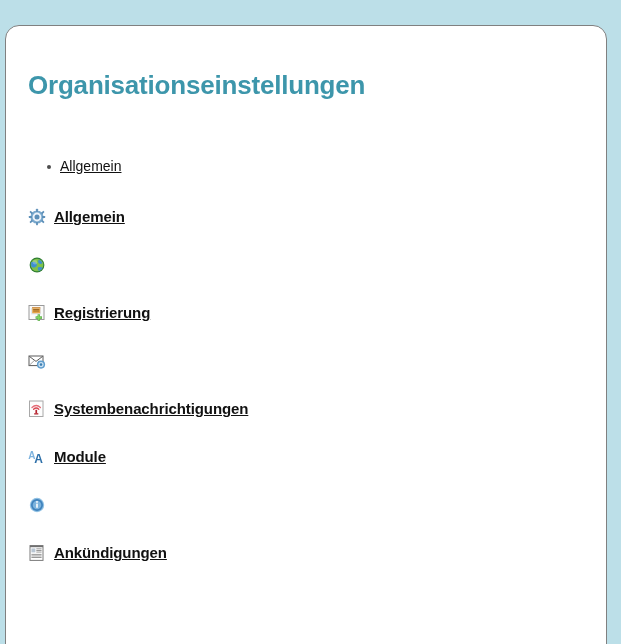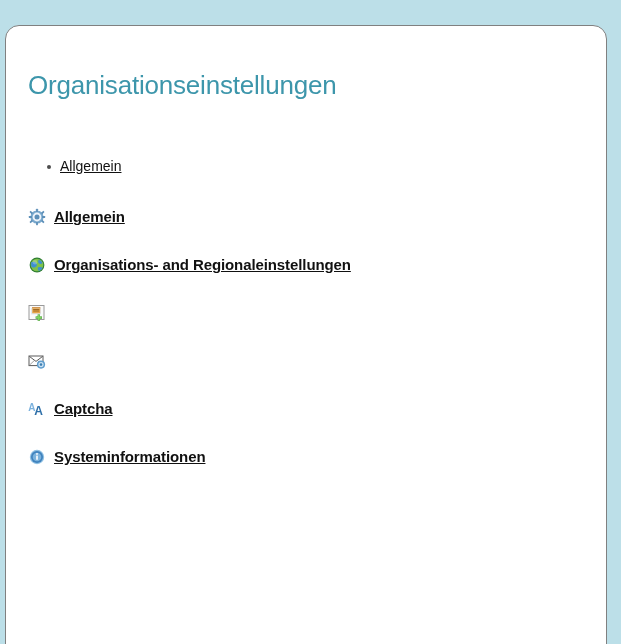--- a/index.html
+++ b/index.html
@@ -28,21 +28,21 @@
     overflow: hidden;
   }
 
   #panel-inner {
     padding: 30px 22px 10px 22px;
   }
 
   #page-title {
     color: #3d96ab;
     font-size: 26px;
-    font-weight: normal;
+    font-weight: bold;
     letter-spacing: -0.2px;
     margin: 15px 0 0 0;
     line-height: 1.15;
   }
 
   
   #toc-list {
     list-style: none;
     margin: 56px 0 0 0;
     padding: 0 0 0 32px;
@@ -142,76 +142,103 @@
         <span class="section-icon">
           <svg viewBox="0 0 18 18" width="18" height="18" xmlns="http://www.w3.org/2000/svg">
             <circle cx="9" cy="9" r="7.4" fill="#2f7d33"></circle>
             <circle cx="9" cy="9" r="6.3" fill="#7fc24a"></circle>
             <path d="M3 6.5 Q6 5 8 7 Q10 9.5 7.5 11 Q5 12.2 3.3 10.6 Z" fill="#3e8fd0"></path>
             <path d="M10.5 3.6 Q13.5 4.2 14.6 7 Q13 8.6 11 7.6 Q9.6 5.6 10.5 3.6 Z" fill="#3e8fd0"></path>
             <path d="M10 11.2 Q13 10.4 14.7 11.8 Q13.6 14.3 10.8 15 Q9.2 13.2 10 11.2 Z" fill="#3e8fd0"></path>
             <circle cx="7" cy="6.3" r="2.3" fill="#ffffff" opacity="0.25"></circle>
           </svg>
         </span>
-        <span class="section-label">Organisations- and Regionaleinstellungen</span>
       </li>
 
       <li class="section-row">
         <span class="section-icon">
           <svg viewBox="0 0 18 18" width="18" height="18" xmlns="http://www.w3.org/2000/svg">
             <rect x="1" y="1.5" width="15" height="14" fill="#fbfbfb" stroke="#9a9a9a" stroke-width="1"></rect>
             <rect x="3" y="4" width="10" height="6.4" fill="#dfe7ef"></rect>
             <path d="M4 3.2h8.4v1.1H4z" fill="#c77f2a"></path>
             <rect x="4.2" y="4.3" width="8" height="5" fill="#e8a64a"></rect>
             <rect x="5.2" y="5.2" width="6" height="0.8" fill="#8a5a1d"></rect>
             <rect x="5.2" y="6.6" width="6" height="0.8" fill="#8a5a1d"></rect>
             <g>
               <rect x="9.6" y="10.4" width="2.4" height="6.4" fill="#4fa03d"></rect>
               <rect x="7.6" y="12.4" width="6.4" height="2.4" fill="#4fa03d"></rect>
               <rect x="10" y="10.8" width="1.6" height="5.6" fill="#7ed362"></rect>
               <rect x="8" y="12.8" width="5.6" height="1.6" fill="#7ed362"></rect>
             </g>
           </svg>
         </span>
+        <span class="section-label">Registrierung</span>
       </li>
 
       <li class="section-row">
         <span class="section-icon">
           <svg viewBox="0 0 18 18" width="18" height="18" xmlns="http://www.w3.org/2000/svg">
             <rect x="1" y="4" width="14" height="9.6" fill="#ffffff" stroke="#5a5a5a" stroke-width="1"></rect>
             <path d="M1.4 4.4 L8 9.4 L14.6 4.4" fill="none" stroke="#5a5a5a" stroke-width="1"></path>
             <path d="M1.4 13.2 L6 8.8 M14.6 13.2 L10 8.8" fill="none" stroke="#8a8a8a" stroke-width="0.8"></path>
             <circle cx="13" cy="12.6" r="4.1" fill="#5f9dcd"></circle>
             <circle cx="13" cy="12.6" r="2.6" fill="#cfe4f3"></circle>
             <circle cx="13" cy="12.6" r="1.3" fill="#3e7fb2"></circle>
           </svg>
         </span>
       </li>
 
+      <li class="section-row">
+        <span class="section-icon">
+          <svg viewBox="0 0 18 18" width="18" height="18" xmlns="http://www.w3.org/2000/svg">
+            <rect x="1.5" y="1" width="13.5" height="15.5" fill="#fdfdfd" stroke="#a8a8a8" stroke-width="1"></rect>
+            <path d="M4 7.5 Q8.2 3.6 12.4 7.5" fill="none" stroke="#e46a76" stroke-width="1.3" stroke-linecap="round"></path>
+            <path d="M5.6 9.3 Q8.2 6.8 10.8 9.3" fill="none" stroke="#d9444f" stroke-width="1.3" stroke-linecap="round"></path>
+            <rect x="7.4" y="9.8" width="1.7" height="3.6" fill="#b6242f"></rect>
+            <rect x="6.2" y="13.2" width="4.1" height="1.3" fill="#b6242f"></rect>
+          </svg>
+        </span>
+        <span class="section-label">Systembenachrichtigungen</span>
+      </li>
 
       <li class="section-row">
         <span class="section-icon">
           <svg viewBox="0 0 18 18" width="18" height="18" xmlns="http://www.w3.org/2000/svg">
             <text x="0.2" y="10.5" font-family="Liberation Sans, sans-serif" font-size="10" font-weight="bold" fill="#7cb2de">A</text>
             <text x="6.2" y="15.4" font-family="Liberation Sans, sans-serif" font-size="12" font-weight="bold" fill="#2d6fa8">A</text>
           </svg>
         </span>
-        <span class="section-label">Captcha</span>
+        <span class="section-label">Module</span>
       </li>
 
       <li class="section-row">
         <span class="section-icon">
           <svg viewBox="0 0 18 18" width="18" height="18" xmlns="http://www.w3.org/2000/svg">
             <circle cx="9" cy="9" r="7.2" fill="#8fc0e3"></circle>
             <circle cx="9" cy="9" r="6" fill="#3f82bd"></circle>
             <circle cx="9" cy="9" r="4.3" fill="#7cb3dd"></circle>
             <rect x="8.2" y="7.6" width="1.6" height="4.2" rx="0.4" fill="#ffffff"></rect>
             <circle cx="9" cy="5.9" r="0.95" fill="#ffffff"></circle>
           </svg>
         </span>
-        <span class="section-label">Systeminformationen</span>
-      </li>
-
+      </li>
+
+      <li class="section-row">
+        <span class="section-icon">
+          <svg viewBox="0 0 18 18" width="18" height="18" xmlns="http://www.w3.org/2000/svg">
+            <rect x="2" y="1.6" width="13" height="14.8" fill="#ffffff" stroke="#7a7a7a" stroke-width="1"></rect>
+            <rect x="2" y="1.6" width="13" height="1.6" fill="#6f6f6f"></rect>
+            <rect x="3.4" y="4.4" width="4" height="4" fill="#b9c6d3"></rect>
+            <rect x="8.3" y="4.4" width="5.3" height="0.9" fill="#8e8e8e"></rect>
+            <rect x="8.3" y="6" width="5.3" height="0.9" fill="#8e8e8e"></rect>
+            <rect x="8.3" y="7.6" width="5.3" height="0.9" fill="#8e8e8e"></rect>
+            <rect x="3.4" y="9.9" width="10.2" height="0.9" fill="#8e8e8e"></rect>
+            <rect x="3.4" y="11.5" width="10.2" height="0.9" fill="#8e8e8e"></rect>
+            <rect x="3.4" y="13.1" width="10.2" height="0.9" fill="#8e8e8e"></rect>
+          </svg>
+        </span>
+        <span class="section-label">Ankündigungen</span>
+      </li>
 
 
     </ul>
   </div>
 </div>
 
 </body></html>

